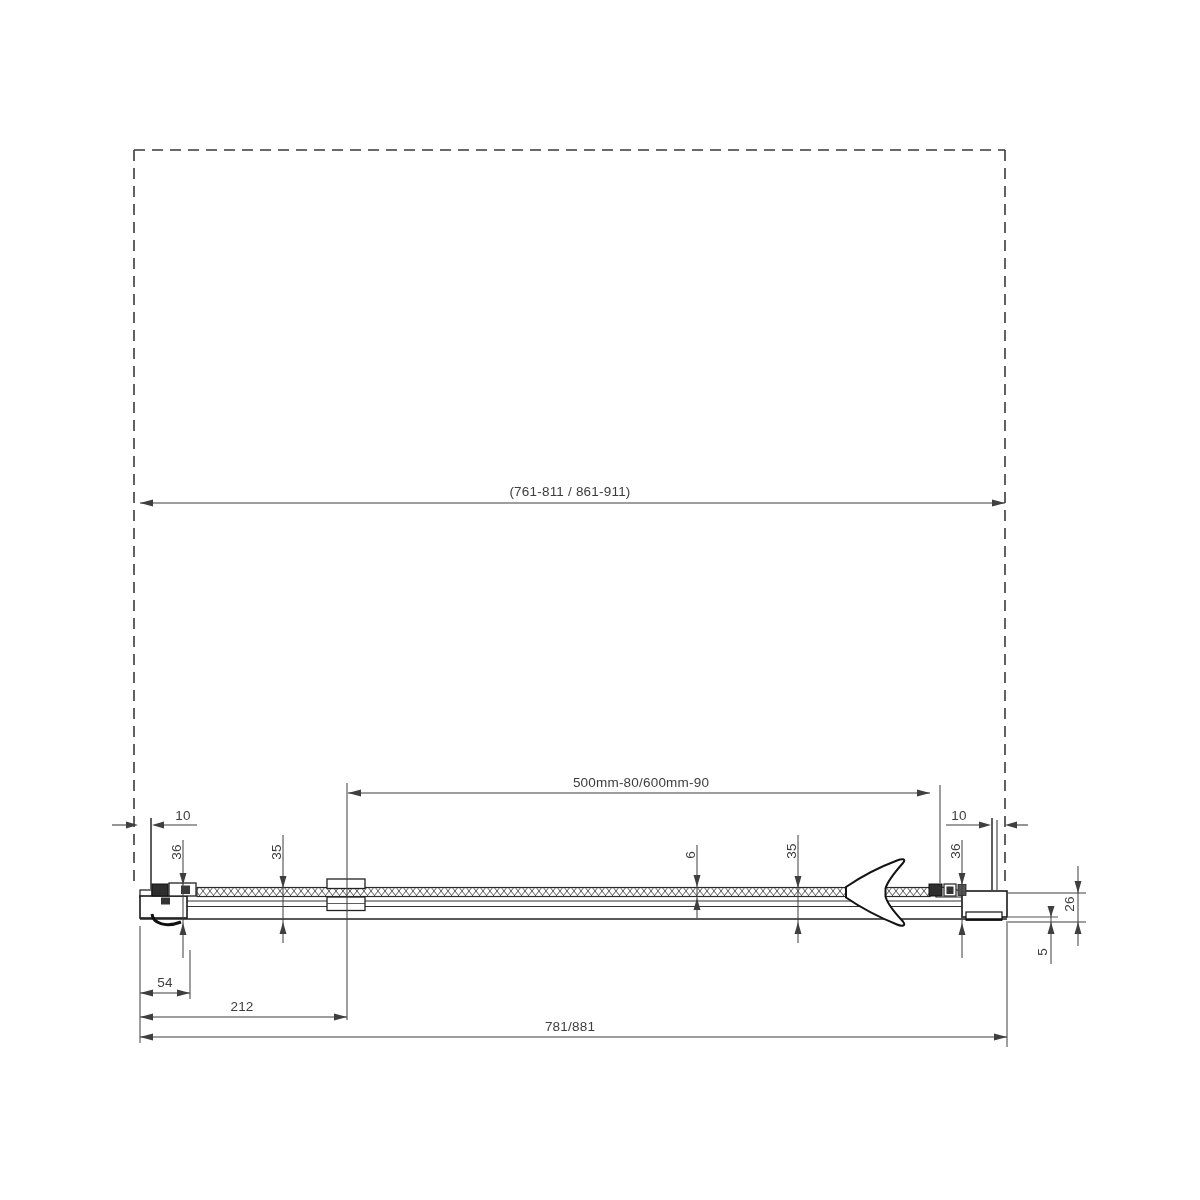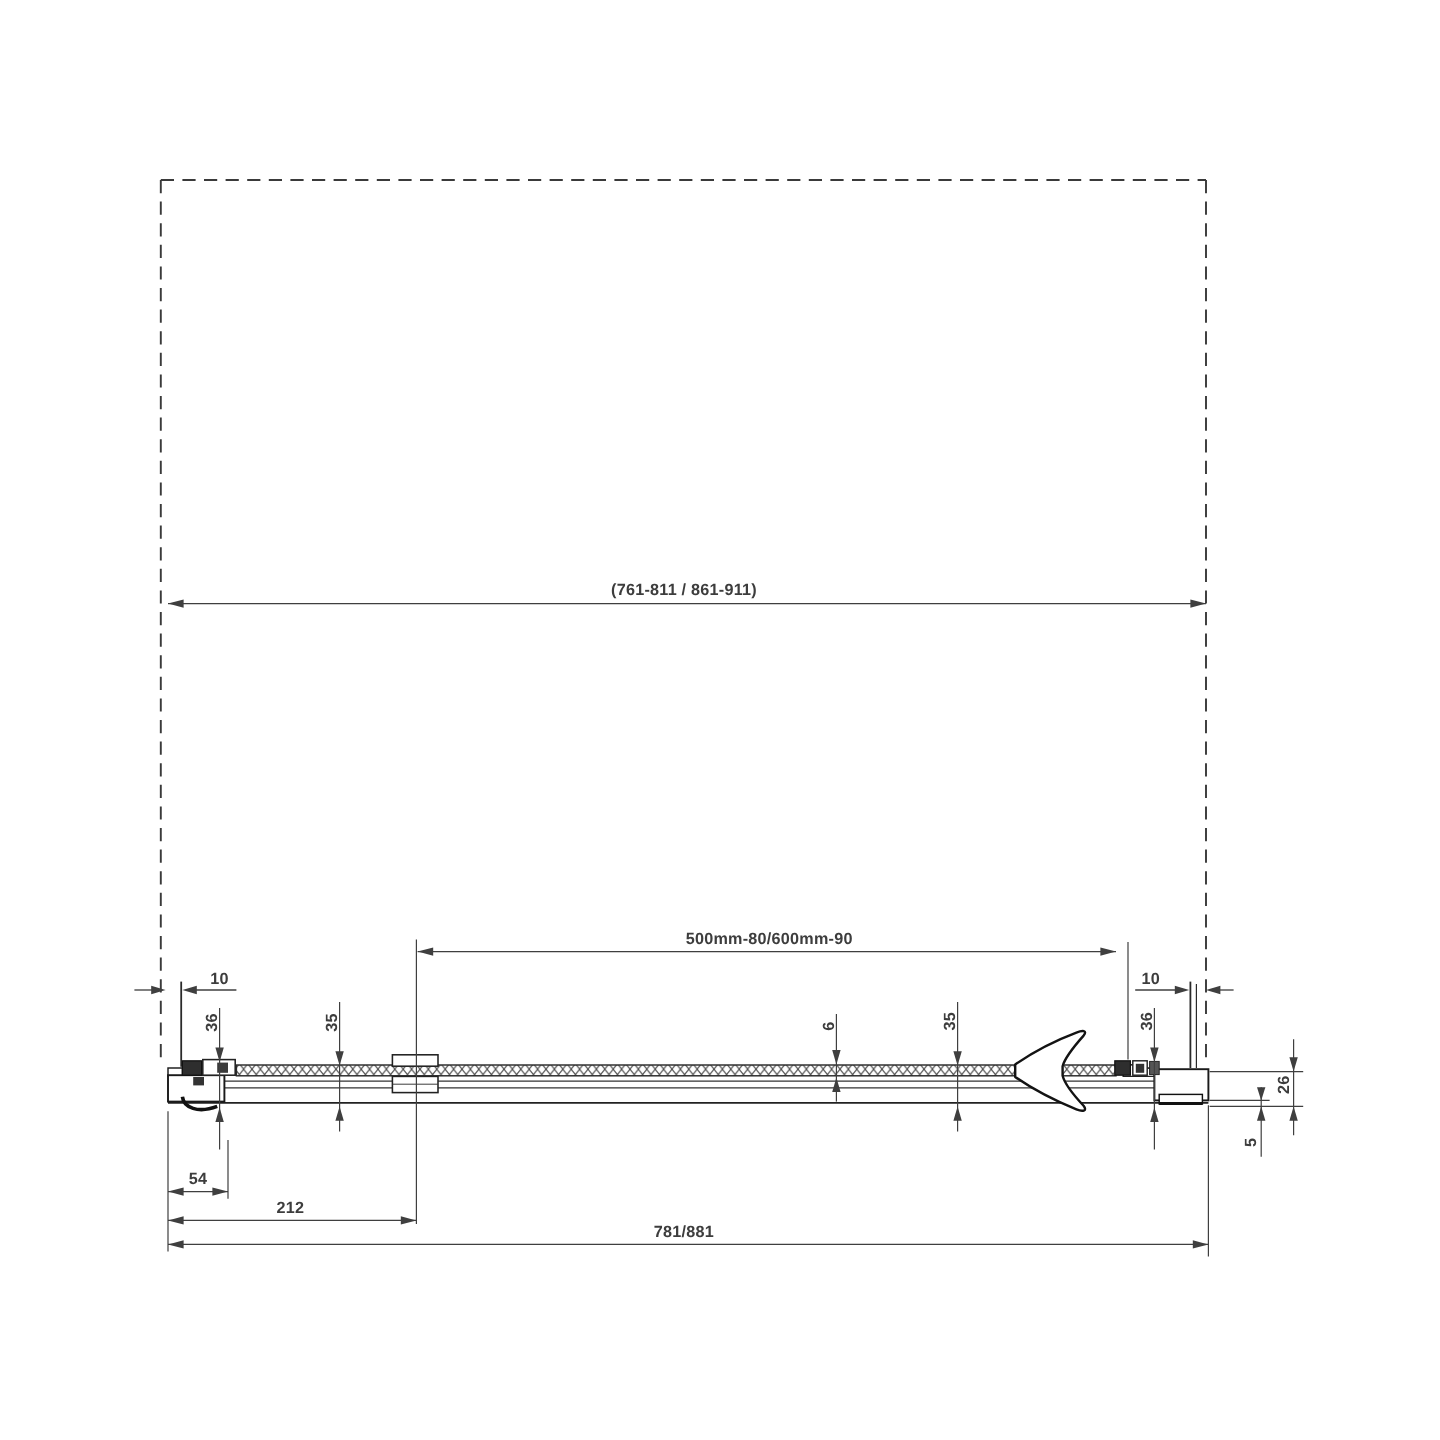--- a/index.html
+++ b/index.html
@@ -1,21 +1,20 @@
 <!DOCTYPE html>
 <html><head>
 <meta charset="utf-8">
 <style>
   html,body{margin:0;padding:0;background:#ffffff;}
   .canvas{
     position:relative;
     width:1200px;height:1123px;
     background:#ffffff;
     font-family:"Liberation Sans", sans-serif;
-    font-weight:bold;
   }
   svg{display:block;}
   text{
     font-family:"Liberation Sans", sans-serif;
     font-size:13.5px;
     fill:#3d3d3d;
     letter-spacing:0.2px;
   }
 </style>
 </head>

